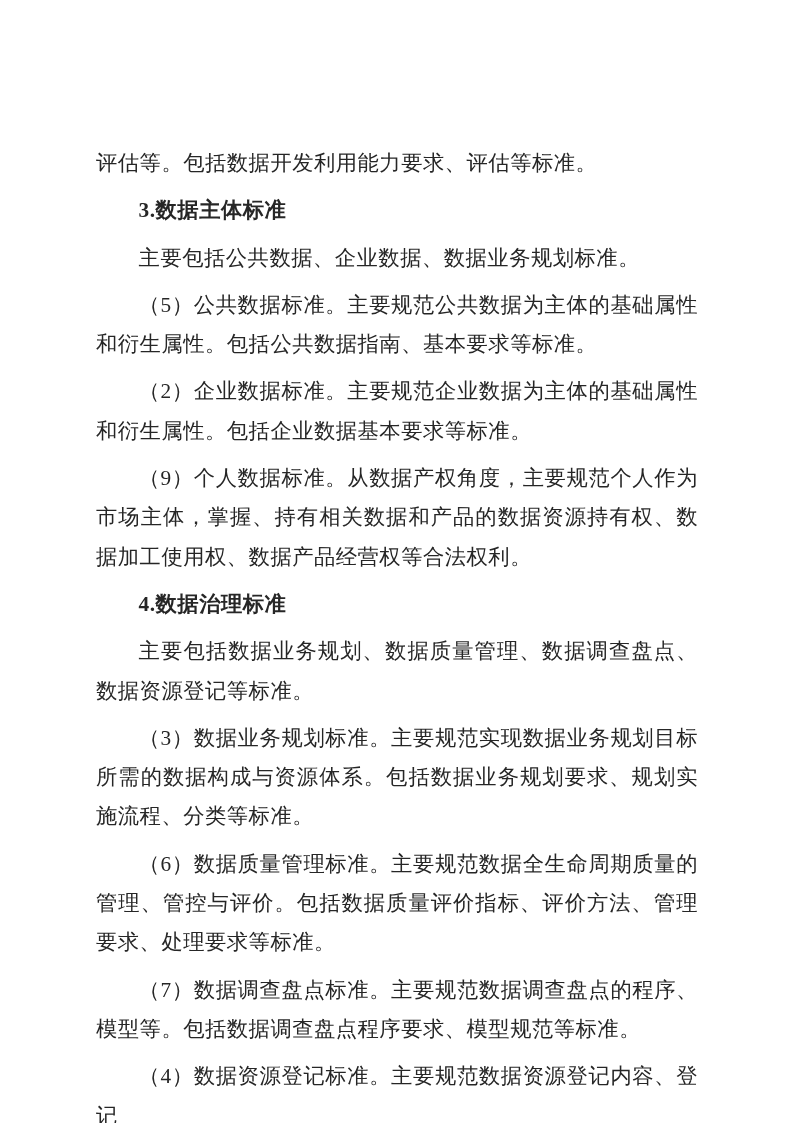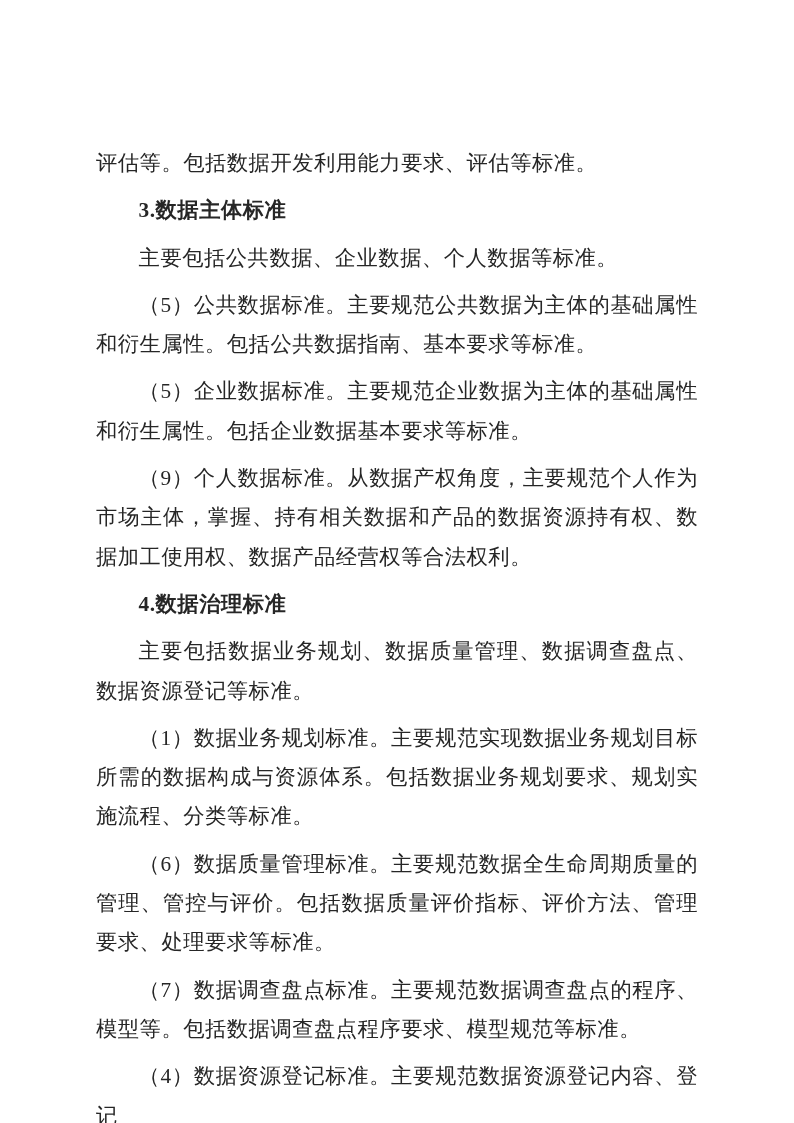--- a/index.html
+++ b/index.html
@@ -43,24 +43,24 @@
     text-align: center;
   }
 </style>
 </head>
 <body>
 
 <div class="page">
   <div class="content">
     <p class="no-indent">评估等。包括数据开发利用能力要求、评估等标准。</p>
     <p class="heading">3.数据主体标准</p>
-    <p class="indent">主要包括公共数据、企业数据、个人数据等标准。</p>
+    <p class="indent">主要包括公共数据、企业数据、数据业务规划标准。</p>
     <p class="indent">（5）公共数据标准。主要规范公共数据为主体的基础属性和衍生属性。包括公共数据指南、基本要求等标准。</p>
-    <p class="indent">（5）企业数据标准。主要规范企业数据为主体的基础属性和衍生属性。包括企业数据基本要求等标准。</p>
+    <p class="indent">（2）企业数据标准。主要规范企业数据为主体的基础属性和衍生属性。包括企业数据基本要求等标准。</p>
     <p class="indent">（9）个人数据标准。从数据产权角度，主要规范个人作为市场主体，掌握、持有相关数据和产品的数据资源持有权、数据加工使用权、数据产品经营权等合法权利。</p>
     <p class="heading">4.数据治理标准</p>
     <p class="indent">主要包括数据业务规划、数据质量管理、数据调查盘点、数据资源登记等标准。</p>
-    <p class="indent">（1）数据业务规划标准。主要规范实现数据业务规划目标所需的数据构成与资源体系。包括数据业务规划要求、规划实施流程、分类等标准。</p>
+    <p class="indent">（3）数据业务规划标准。主要规范实现数据业务规划目标所需的数据构成与资源体系。包括数据业务规划要求、规划实施流程、分类等标准。</p>
     <p class="indent">（6）数据质量管理标准。主要规范数据全生命周期质量的管理、管控与评价。包括数据质量评价指标、评价方法、管理要求、处理要求等标准。</p>
     <p class="indent">（7）数据调查盘点标准。主要规范数据调查盘点的程序、模型等。包括数据调查盘点程序要求、模型规范等标准。</p>
     <p class="indent">（4）数据资源登记标准。主要规范数据资源登记内容、登记</p>
   </div>
 </div>
 
 </body></html>

